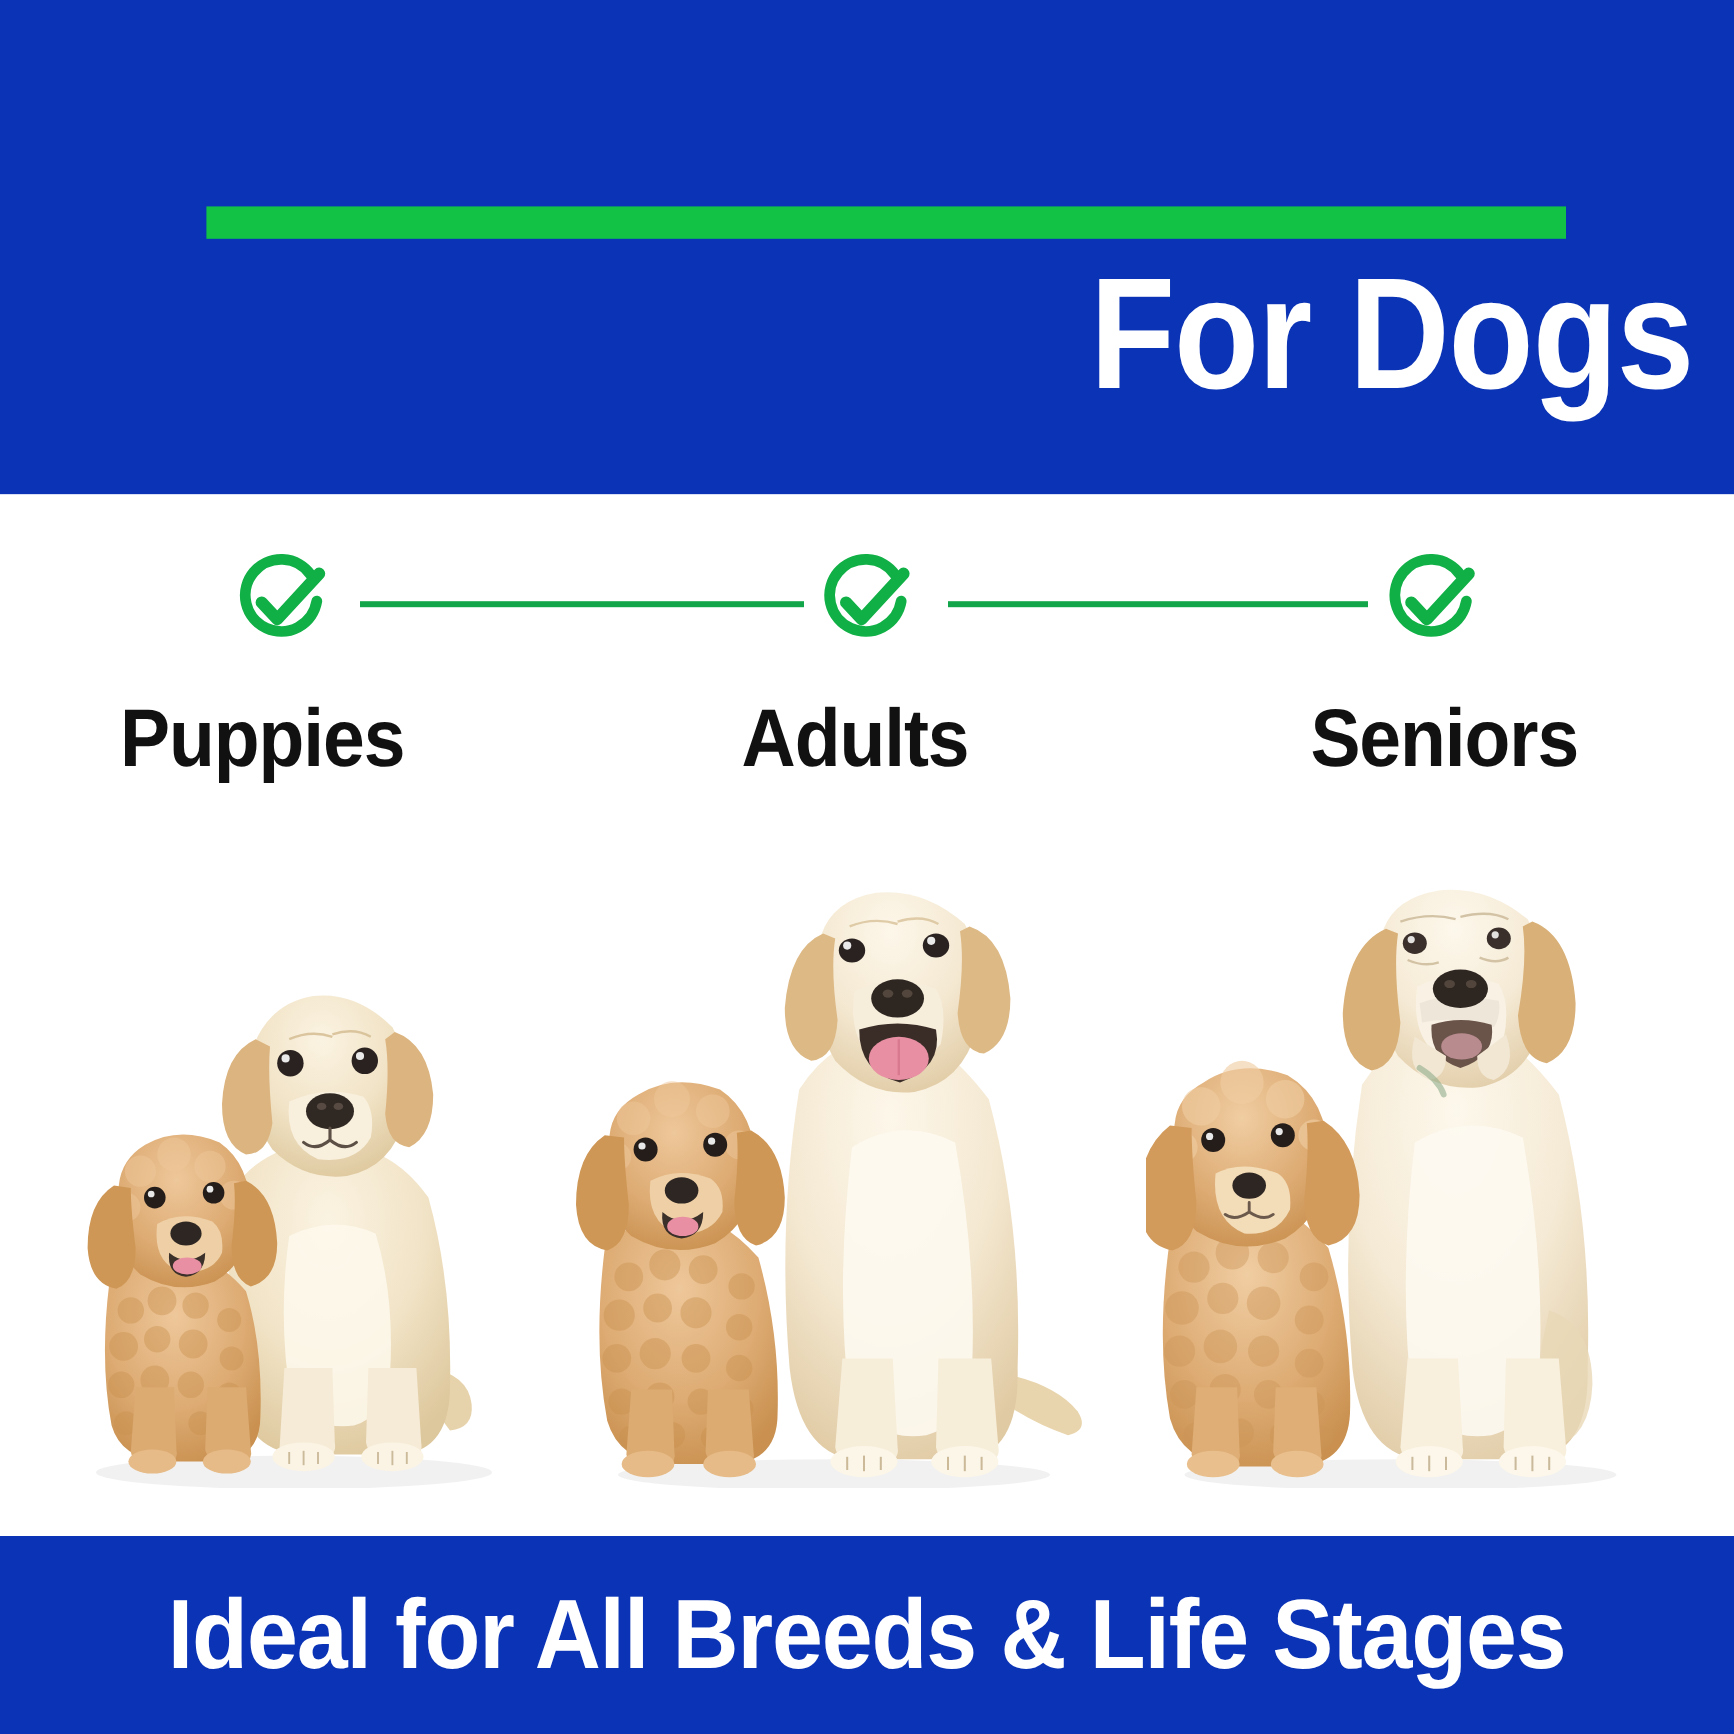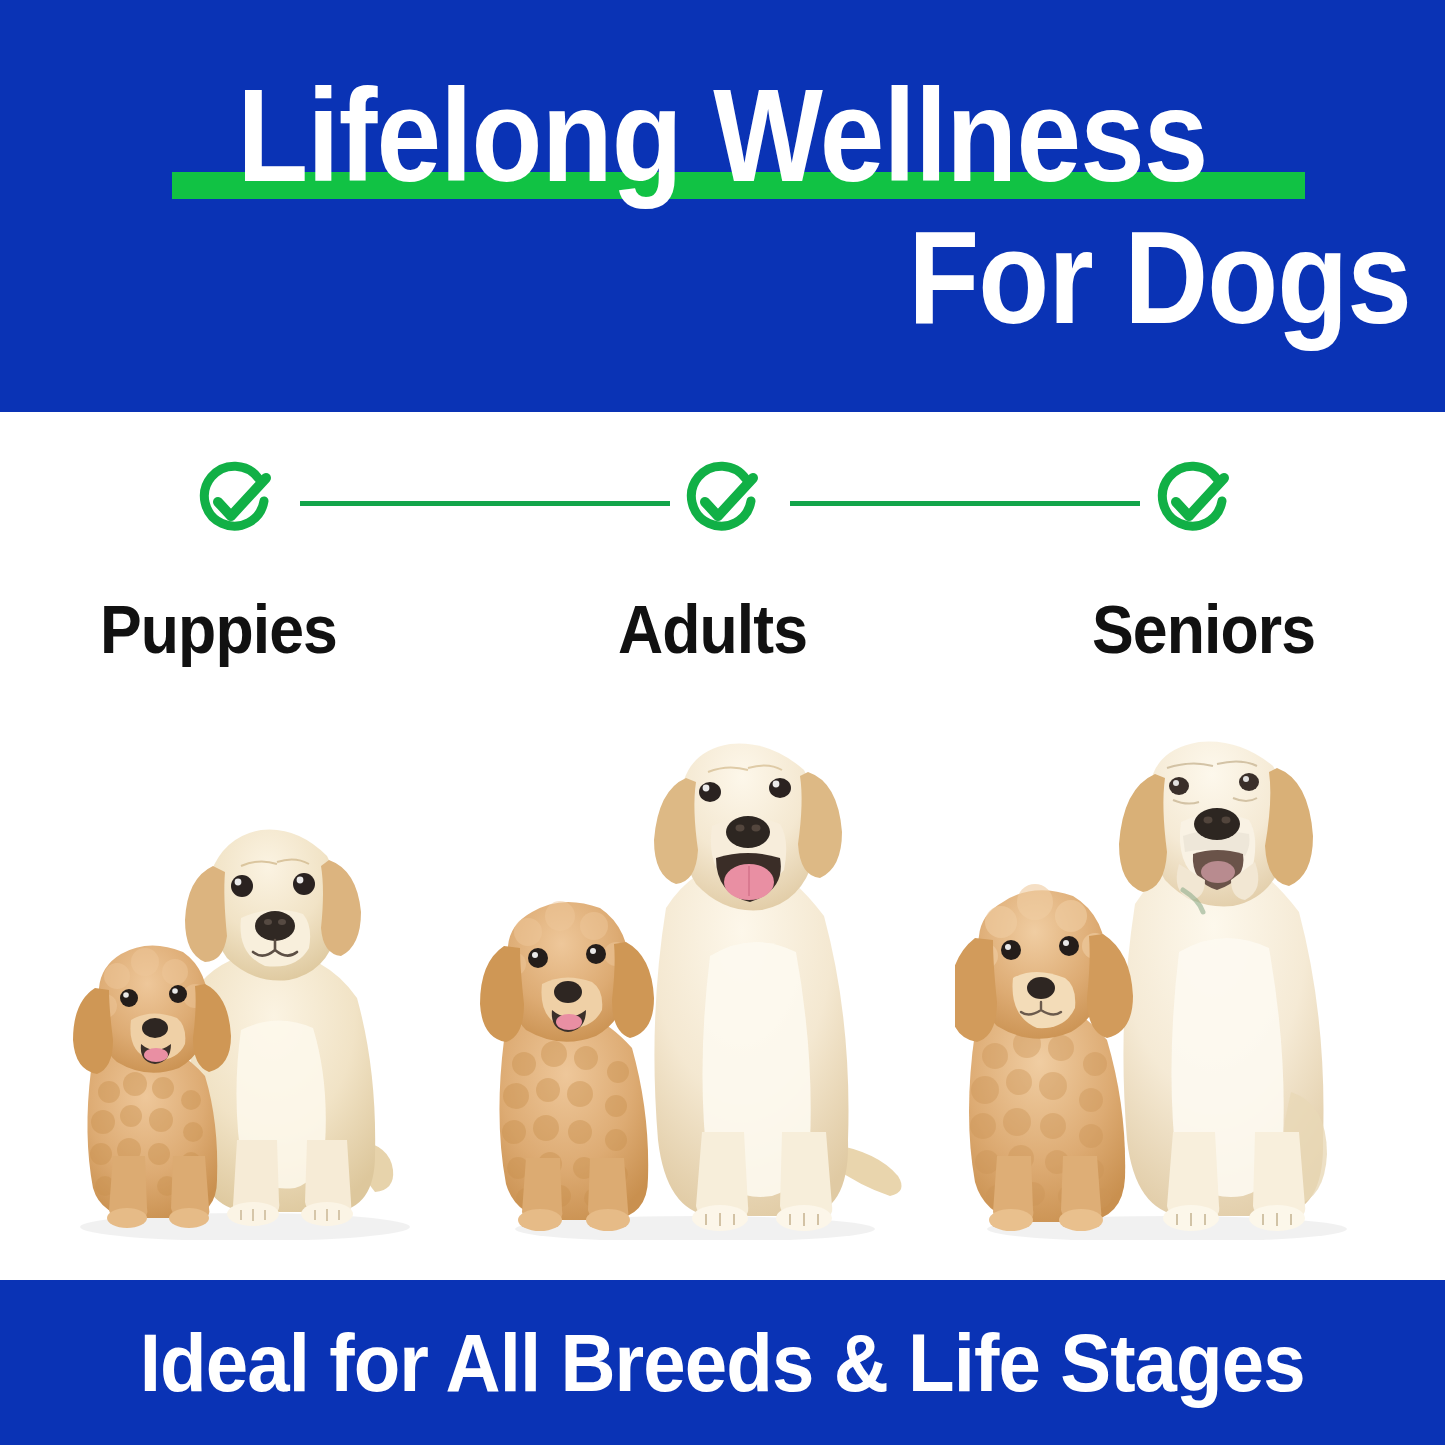--- a/index.html
+++ b/index.html
@@ -123,21 +123,21 @@
     top:44px;
     height:5px;
     background:#13a54a;
   }
   .connector.l1 { left:300px; width:370px; }
   .connector.l2 { left:790px; width:350px; }
 
   
   .labels-row {
     position:absolute;
-    left:0; top:179px;
+    left:0; top:165px;
     width:1432px;
     height:80px;
   }
 
   .stage-label {
     position:absolute;
     top:0;
     font-size:68px;
     line-height:76px;
     font-weight:700;
@@ -201,23 +201,20 @@
 </head>
 <body>
 
 <div id="poster">
 
   <div class="header-band">
     <div class="title-wrap">
 
       <div class="green-underline"></div>
 
-      <div class="title-line1-holder">
-        <span class="title-line1">Lifelong Wellness</span>
-      </div>
 
       <div class="title-line2-holder">
         <span class="title-line2">For Dogs</span>
       </div>
 
     </div>
   </div>
 
   <div class="middle">
 

